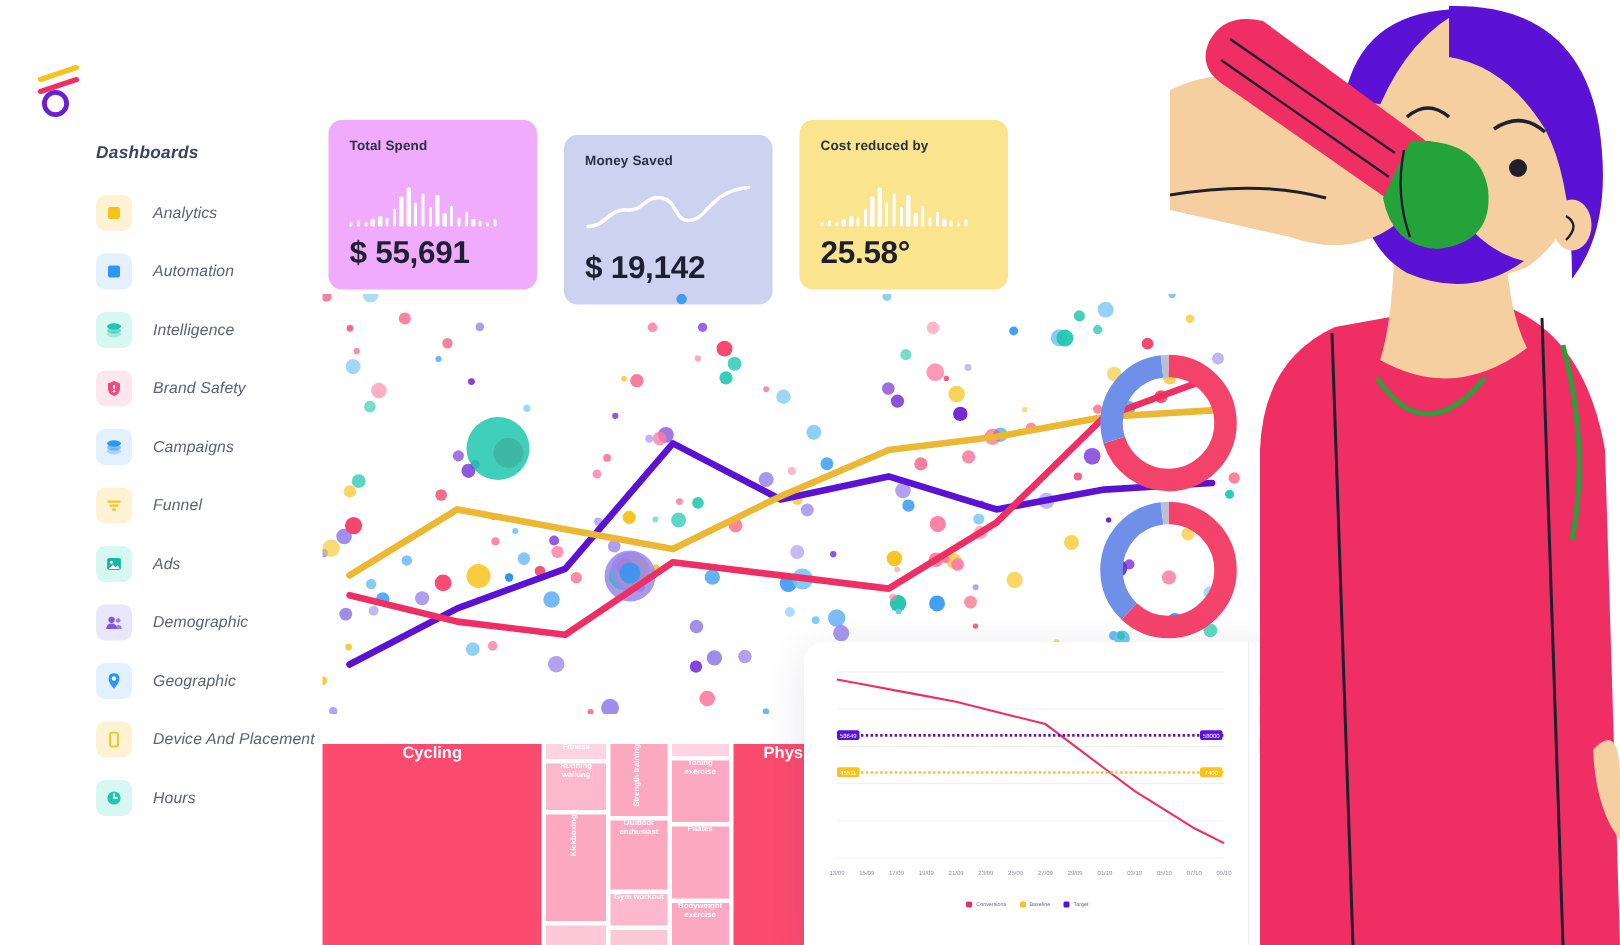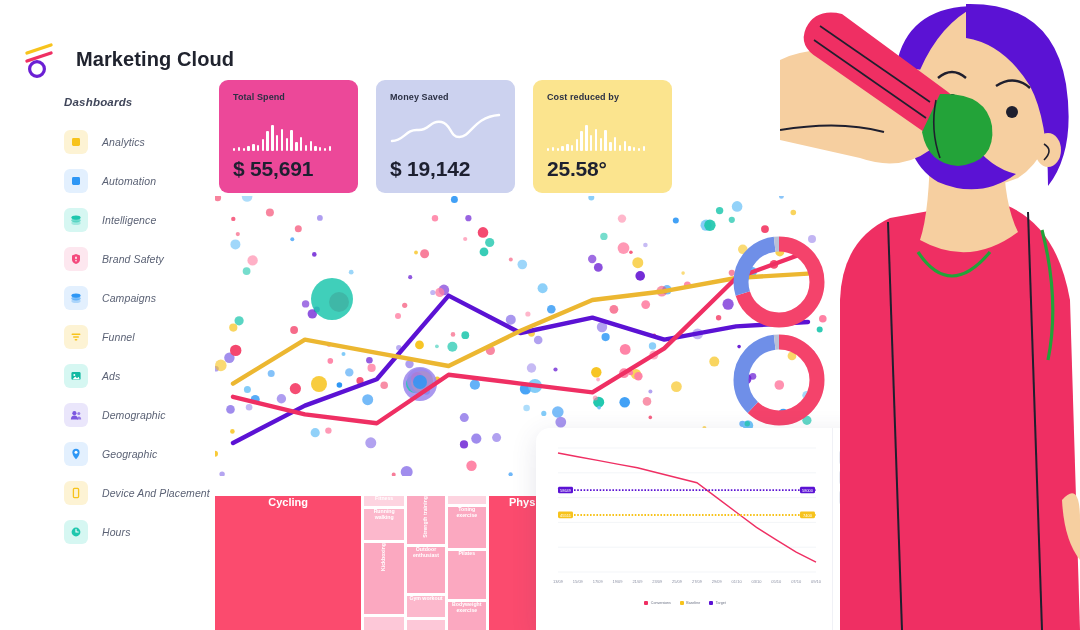--- a/index.html
+++ b/index.html
@@ -87,21 +87,20 @@
 <div class="stage">
 
   <div class="brand">
     <div class="brand-logo">
       <svg width="46" height="46" viewBox="0 0 46 46">
         <line x1="9" y1="17" x2="33" y2="9" stroke="#f7c31c" stroke-width="3.4" stroke-linecap="round"></line>
         <line x1="9" y1="25" x2="33" y2="17" stroke="#ef2f63" stroke-width="3.4" stroke-linecap="round"></line>
         <circle cx="19" cy="33" r="7.4" fill="none" stroke="#6b1fd4" stroke-width="3.2"></circle>
       </svg>
     </div>
-    <div class="brand-name">Marketing Cloud</div>
   </div>
 
   <div class="sidebar">
     <div class="sidebar-title">Dashboards</div>
     <div id="nav-list">
         <div class="nav-item">
           <div class="nav-ico" style="background: rgb(253, 243, 212);">
             <svg width="14" height="14" viewBox="0 0 14 14">
               <rect x="3" y="3" width="8" height="8" rx="1.4" fill="#f7c31c"></rect>
             </svg>
@@ -200,21 +199,21 @@
               <circle cx="7" cy="7" r="4.4" fill="#1fc7ae"></circle>
               <path d="M7 4.4 V7 H9.2" stroke="#fff" stroke-width="1.1" fill="none" stroke-linecap="round"></path>
             </svg>
           </div>
           <div class="nav-label">Hours</div>
         </div>
       </div>
   </div>
 
   <div class="kpis" id="kpi-list">
-      <div class="kpi" style="background: #ec4899;">
+      <div class="kpi" style="background: #f0abfc;">
         <div class="kpi-title">Total Spend</div>
         <div class="kpi-spark">
           <div class="kpi-bars">
             <i style="height: 3px;"></i>
             <i style="height: 4px;"></i>
             <i style="height: 3px;"></i>
             <i style="height: 5px;"></i>
             <i style="height: 7px;"></i>
             <i style="height: 6px;"></i>
             <i style="height: 12px;"></i>
@@ -229,21 +228,21 @@
             <i style="height: 6px;"></i>
             <i style="height: 10px;"></i>
             <i style="height: 5px;"></i>
             <i style="height: 4px;"></i>
             <i style="height: 3px;"></i>
             <i style="height: 5px;"></i>
           </div>
         </div>
         <div class="kpi-value">$ 55,691</div>
       </div>
-      <div class="kpi" style="background: rgb(204, 210, 239);">
+      <div class="kpi" style="background: rgb(204, 210, 239); margin-top: 10px;">
         <div class="kpi-title">Money Saved</div>
         <div class="kpi-spark">
           <svg viewBox="0 0 112 40" preserveAspectRatio="none">
             <path d="M2 30 C14 30 16 18 28 19 C40 20 40 9 52 11 C62 13 60 26 70 26 C82 26 84 6 110 4" fill="none" stroke="#ffffff" stroke-width="2.4" stroke-linecap="round"></path>
           </svg>
         </div>
         <div class="kpi-value">$ 19,142</div>
       </div>
       <div class="kpi" style="background: rgb(251, 228, 142);">
         <div class="kpi-title">Cost reduced by</div>

